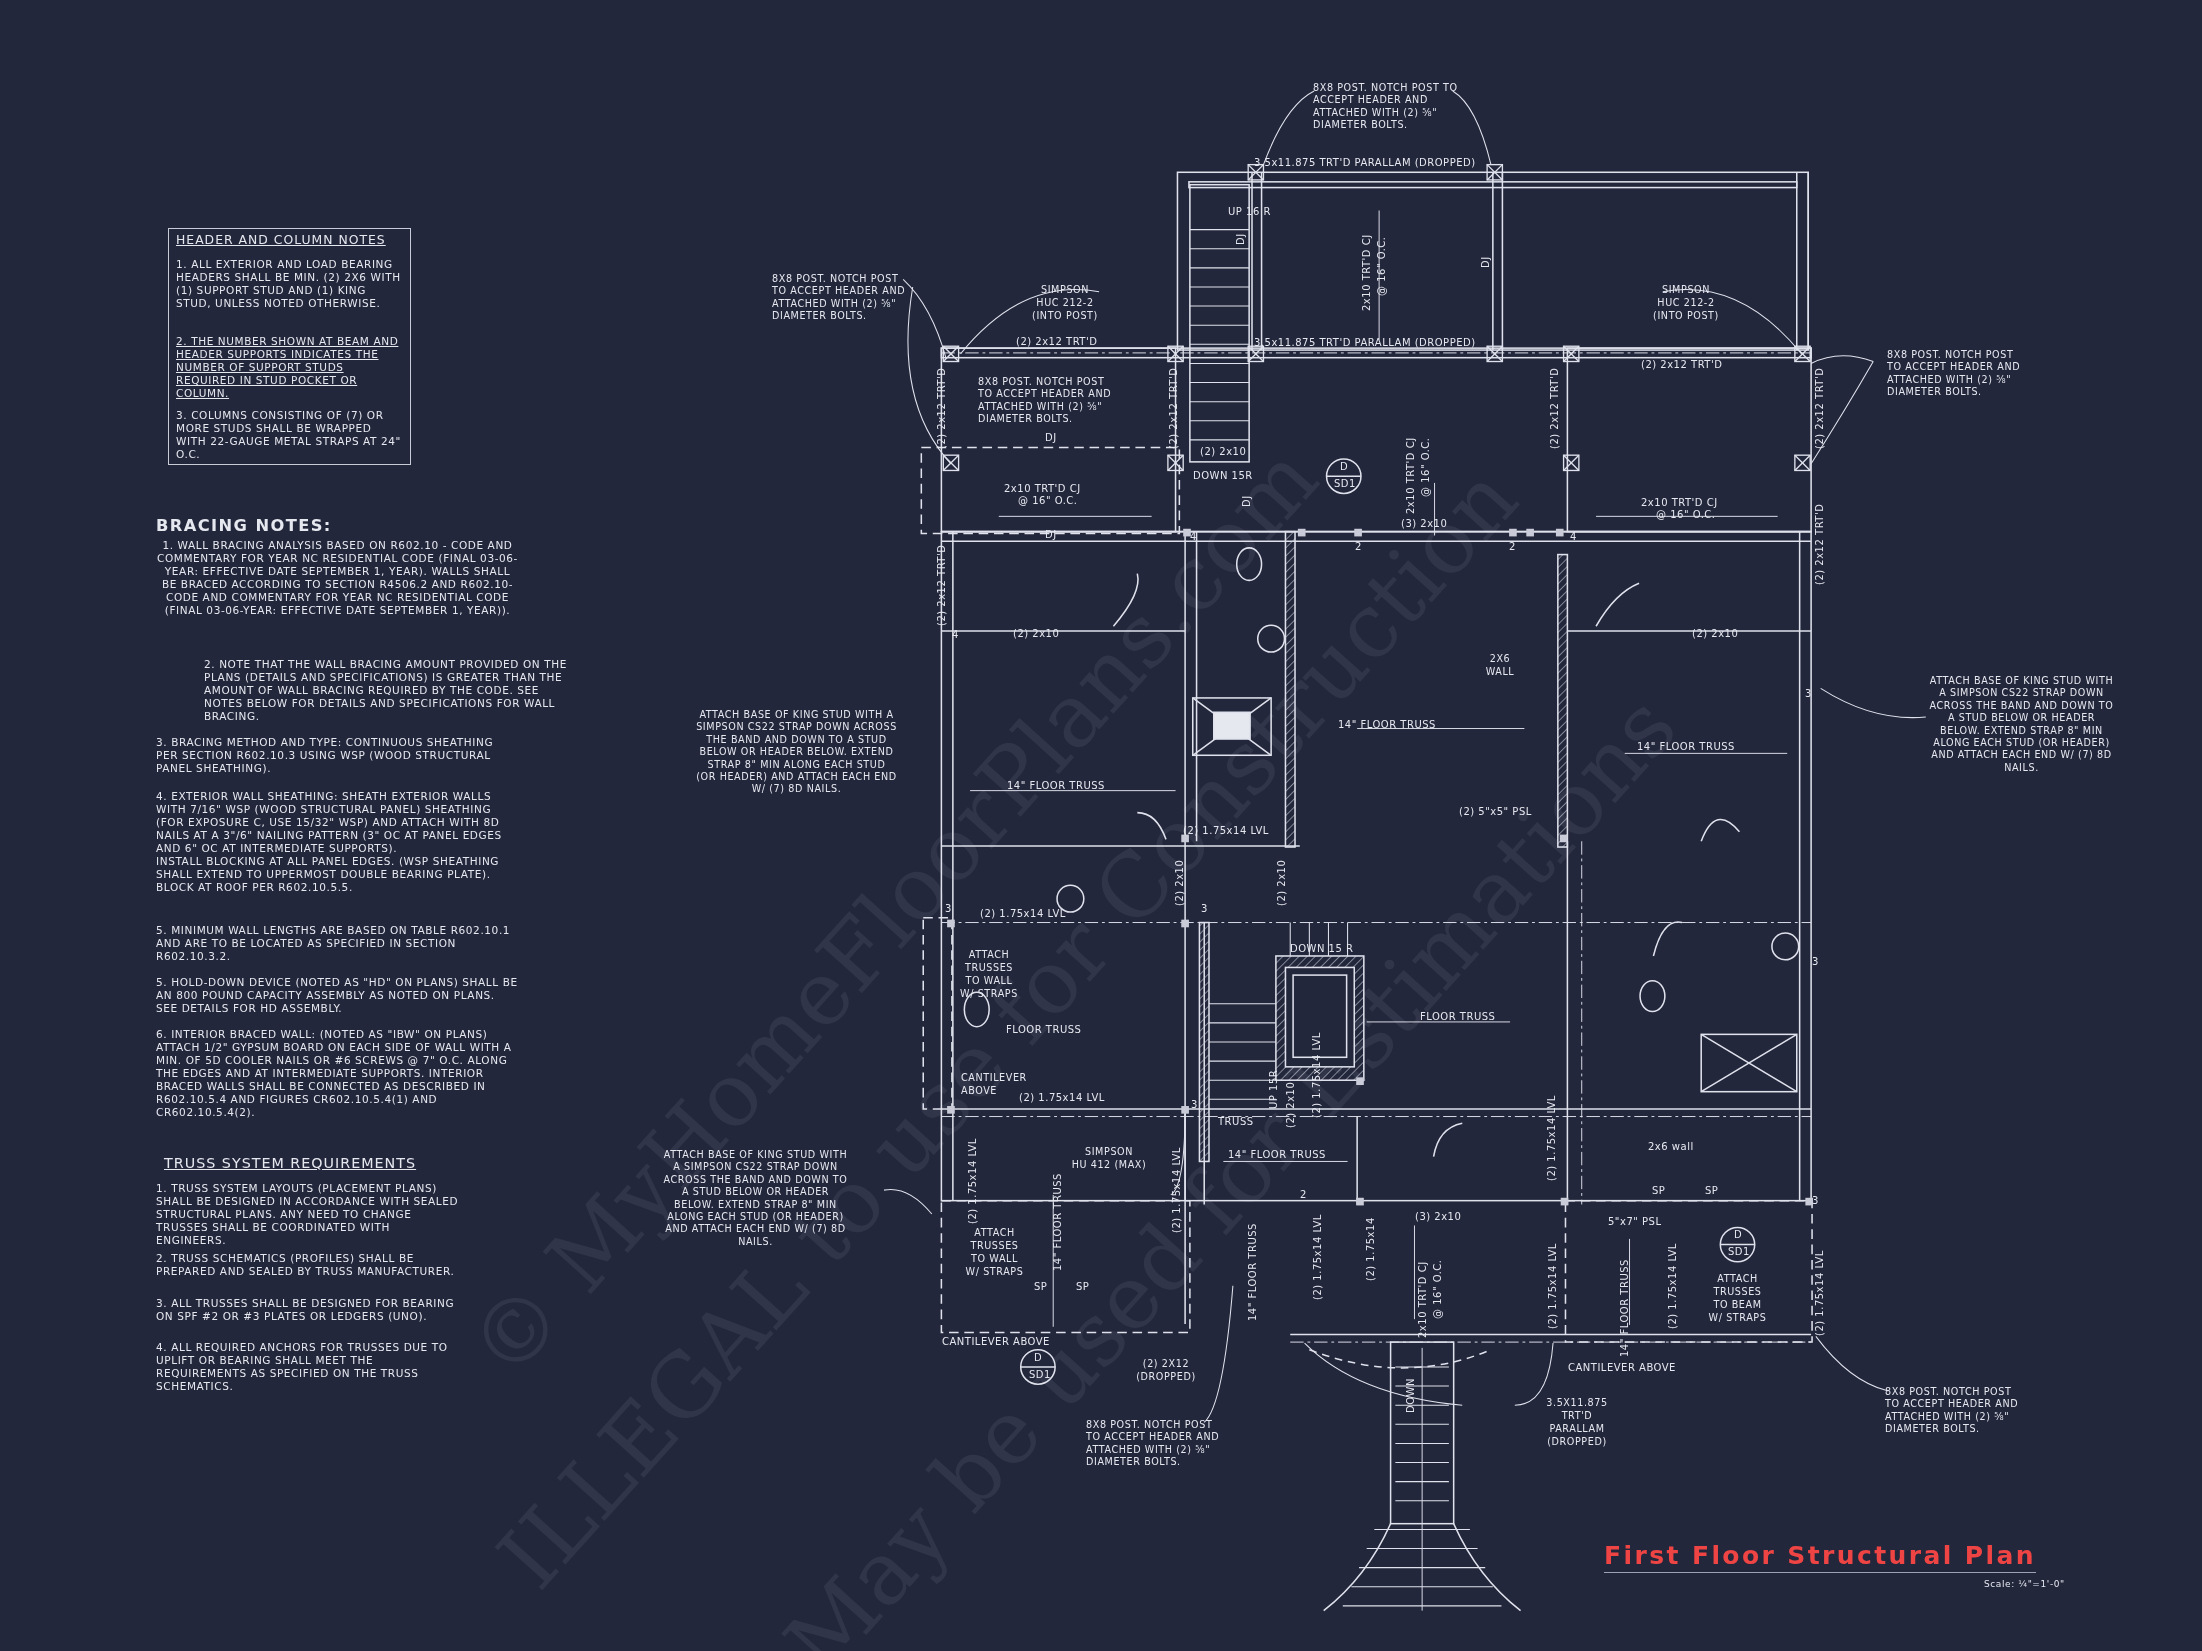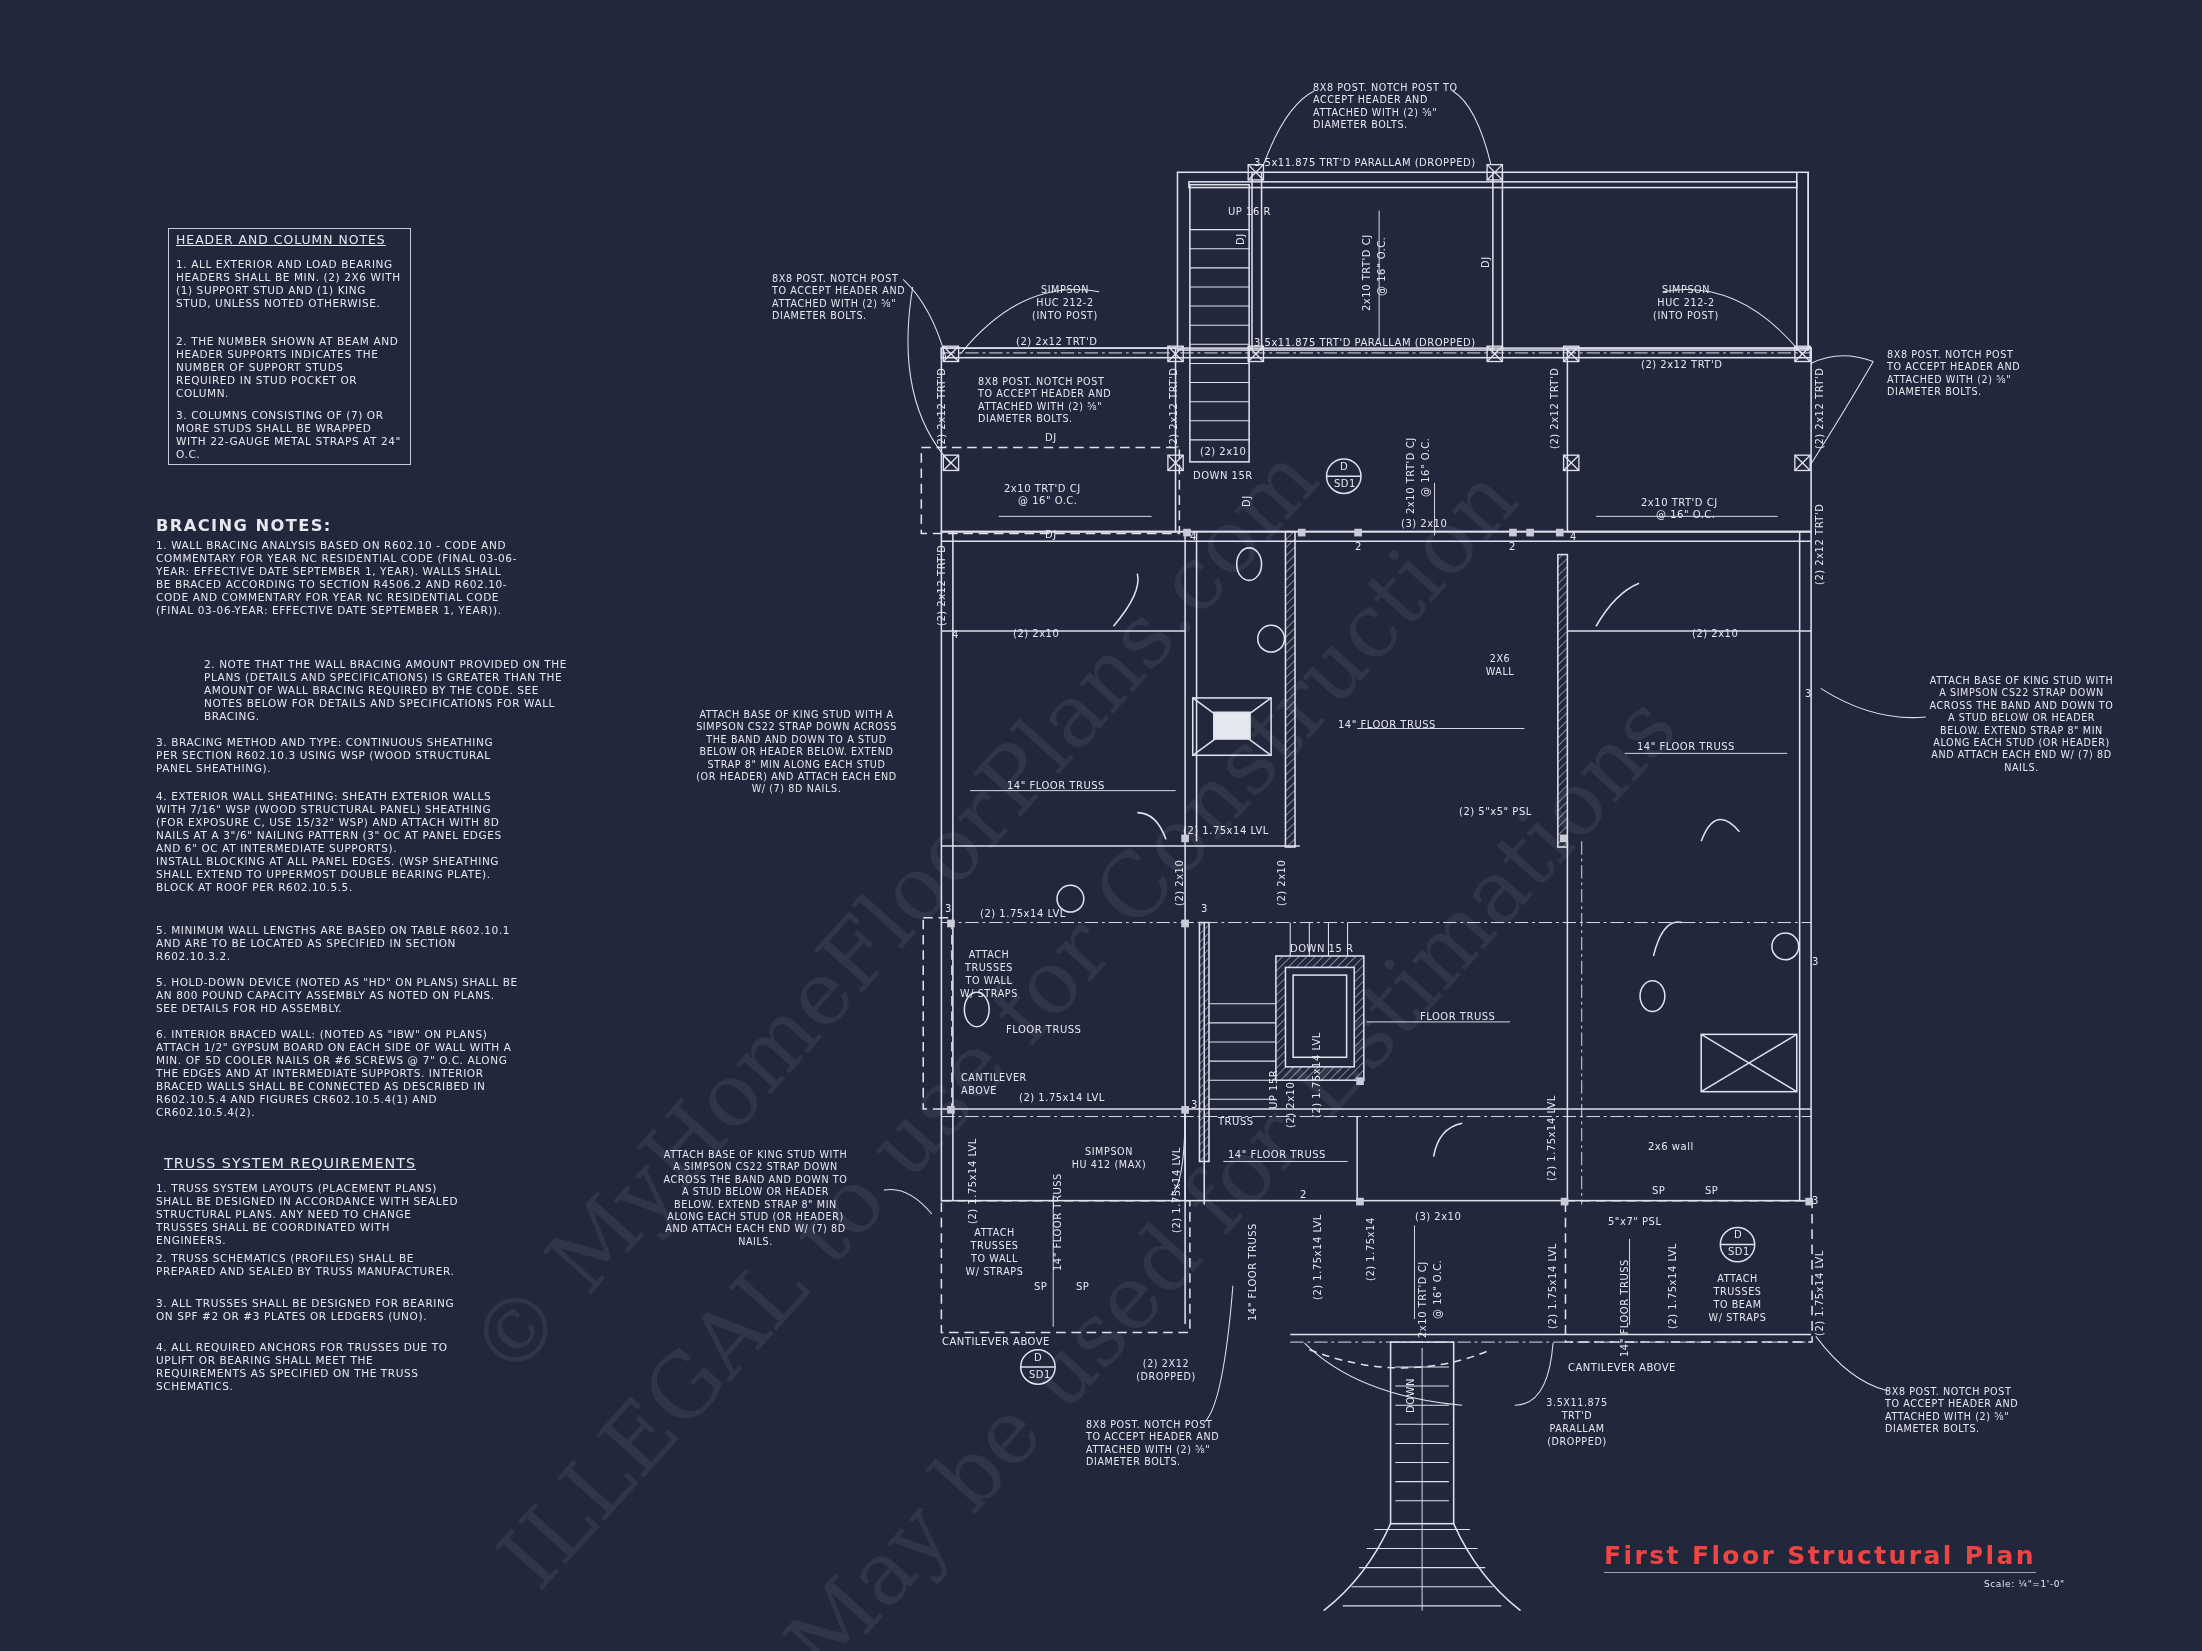--- a/index.html
+++ b/index.html
@@ -249,25 +249,25 @@
     <rect x="1633" y="1253" width="8" height="8"></rect>
       <rect x="1889" y="1253" width="8" height="8"></rect>
     <rect x="1419" y="1127" width="8" height="8"></rect>
       <rect x="1419" y="1253" width="8" height="8"></rect>
   </g>
 </svg>
 
 <div class="box" style="left:168px;top:228px;width:241px;height:235px;"></div>
 <div class="t h" style="left:176px;top:233px;">Header and Column Notes</div>
 <div class="t" style="left:176px;top:258px;width:229px;">1. All exterior and load bearing headers shall be min. (2) 2x6 with (1) support stud and (1) king stud, unless noted otherwise.</div>
-<div class="t" style="left:176px;top:335px;width:229px;">2. The number shown at beam and header supports indicates the number of support studs required in stud pocket or column.</div>
+<div class="t" style="left:176px;top:335px;width:229px;text-decoration:underline;">2. The number shown at beam and header supports indicates the number of support studs required in stud pocket or column.</div>
 <div class="t" style="left:176px;top:409px;width:229px;">3. Columns consisting of (7) or more studs shall be wrapped with 22-gauge metal straps at 24" O.C.</div>
 
 <div class="t big" style="left:156px;top:519px;font-weight:bold;">Bracing Notes:</div>
-<div class="t" style="left:156px;top:539px;width:363px;">1. Wall bracing analysis based on R602.10 - Code and Commentary for Year NC Residential Code (Final 03-06-Year: Effective date September 1, Year). Walls shall be braced according to section R4506.2 and R602.10- Code and Commentary for Year NC Residential Code (Final 03-06-Year: Effective date September 1, Year)).</div>
+<div class="t" style="left:156px;top:539px;width:363px;text-align:center;">1. Wall bracing analysis based on R602.10 - Code and Commentary for Year NC Residential Code (Final 03-06-Year: Effective date September 1, Year). Walls shall be braced according to section R4506.2 and R602.10- Code and Commentary for Year NC Residential Code (Final 03-06-Year: Effective date September 1, Year)).</div>
 <div class="t" style="left:156px;top:658px;width:363px;margin-left:48px;">2. Note that the wall bracing amount provided on the plans (details and specifications) is greater than the amount of wall bracing required by the code. See notes below for details and specifications for wall bracing.</div>
 <div class="t" style="left:156px;top:736px;width:363px;">3. Bracing method and type: continuous sheathing per section R602.10.3 using WSP (wood structural panel sheathing).</div>
 <div class="t" style="left:156px;top:790px;width:363px;">4. Exterior wall sheathing: sheath exterior walls with 7/16" WSP (wood structural panel) sheathing (for exposure C, use 15/32" WSP) and attach with 8d nails at a 3"/6" nailing pattern (3" OC at panel edges and 6" OC at intermediate supports).
 Install blocking at all panel edges. (WSP sheathing shall extend to uppermost double bearing plate). Block at roof per R602.10.5.5.</div>
 <div class="t" style="left:156px;top:924px;width:363px;">5. Minimum wall lengths are based on table R602.10.1 and are to be located as specified in section R602.10.3.2.</div>
 <div class="t" style="left:156px;top:976px;width:363px;">5. Hold-down device (noted as "HD" on plans) shall be an 800 pound capacity assembly as noted on plans. See details for HD assembly.</div>
 <div class="t" style="left:156px;top:1028px;width:363px;">6. Interior braced wall: (noted as "IBW" on plans) attach 1/2" gypsum board on each side of wall with a min. of 5d cooler nails or #6 screws @ 7" O.C. along the edges and at intermediate supports. Interior braced walls shall be connected as described in R602.10.5.4 and figures CR602.10.5.4(1) and CR602.10.5.4(2).</div>
 
 <div class="t hdr2" style="left:164px;top:1157px;">Truss System Requirements</div>
 <div class="t" style="left:156px;top:1182px;width:306px;">1. Truss system layouts (placement plans) shall be designed in accordance with sealed structural plans. Any need to change trusses shall be coordinated with engineers.</div>

